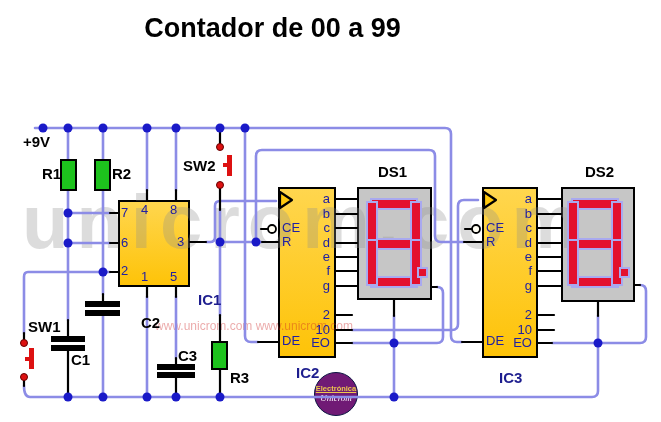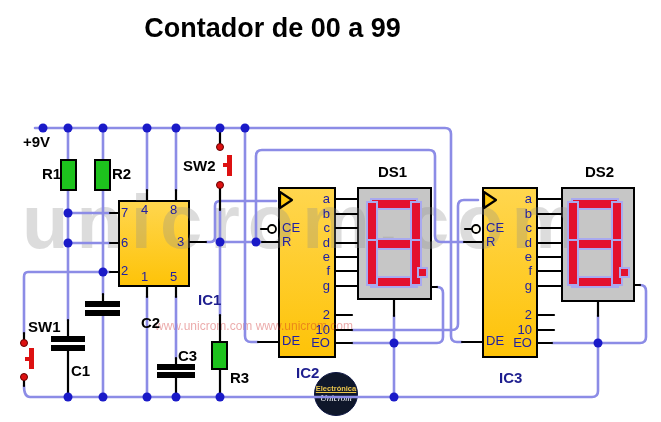--- a/index.html
+++ b/index.html
@@ -18,21 +18,21 @@
   .display{background:#c6c6c6;border:2.5px solid #000;box-sizing:border-box;z-index:2;}
   svg.layer{left:0;top:0;z-index:5;}
   
   .ref{font-size:15px;font-weight:600;color:#000;z-index:6;white-space:nowrap;}
   .ref-ic{color:#1d1d8e;}
   .pin{font-size:13px;color:#2020a2;z-index:6;line-height:13px;white-space:nowrap;}
   .pin-r{width:14px;text-align:right;}
   .pin-w{width:20px;text-align:right;}
   .supply{font-size:15px;font-weight:bold;color:#000;z-index:6;}
   
-  .logo{left:314px;top:372px;width:44px;height:44px;border-radius:50%;background:#0f172a;
+  .logo{left:314px;top:372px;width:44px;height:44px;border-radius:50%;background:#701a75;
         border:1px solid #0c1542;box-sizing:border-box;z-index:4;display:flex;flex-direction:column;
         align-items:center;justify-content:center;}
   .logo .l1{font-size:7.5px;font-weight:bold;color:#eec84d;text-decoration:underline;line-height:9px;}
   .logo .l2{font-size:9px;font-style:italic;font-family:"Liberation Serif",serif;color:#fff;line-height:11px;}
 </style>
 </head>
 <body>
 
 <div id="stage">
 
@@ -212,21 +212,21 @@
         <rect x="612" y="240" width="10" height="45"></rect>
       <rect x="620" y="268" width="9" height="9"></rect>
     </g>
   </svg>
 
   <div class="abs supply" style="left:23px;top:133px;">+9V</div>
   <div class="abs ref" style="left:42px;top:165px;">R1</div>
   <div class="abs ref" style="left:112px;top:165px;">R2</div>
   <div class="abs ref" style="left:183px;top:157px;">SW2</div>
   <div class="abs ref" style="left:28px;top:318px;">SW1</div>
-  <div class="abs ref" style="left:71px;top:362px;">C1</div>
+  <div class="abs ref" style="left:71px;top:351px;">C1</div>
   <div class="abs ref" style="left:105px;top:314px;margin-left:36px;">C2</div>
   <div class="abs ref" style="left:178px;top:347px;">C3</div>
   <div class="abs ref" style="left:230px;top:369px;">R3</div>
   <div class="abs ref ref-ic" style="left:186px;top:291px;margin-left:12px;">IC1</div>
   <div class="abs ref ref-ic" style="left:296px;top:364px;">IC2</div>
   <div class="abs ref ref-ic" style="left:499px;top:369px;">IC3</div>
   <div class="abs ref" style="left:378px;top:163px;">DS1</div>
   <div class="abs ref" style="left:585px;top:163px;">DS2</div>
 
   <div class="abs pin" style="left:121px;top:206px;">7</div>

